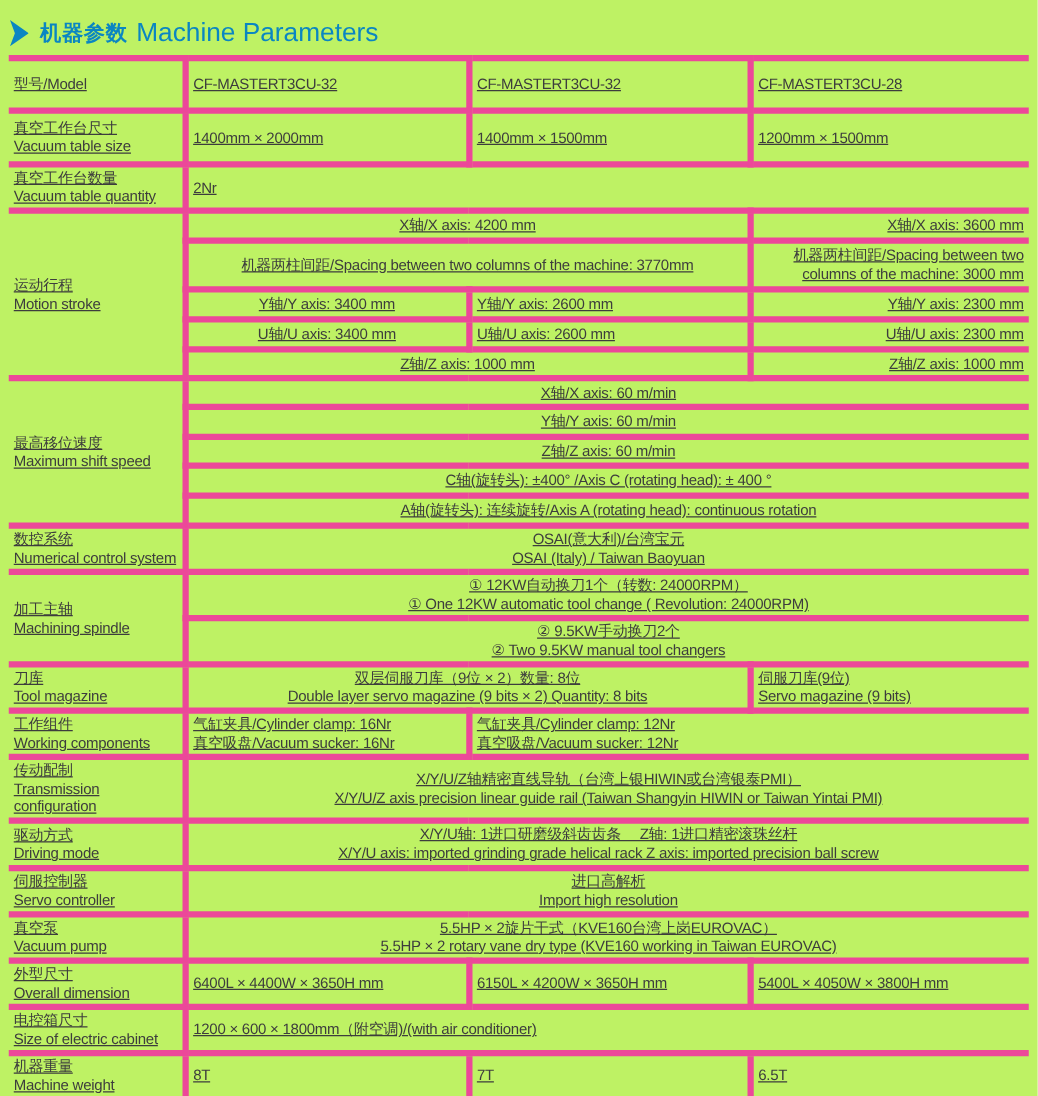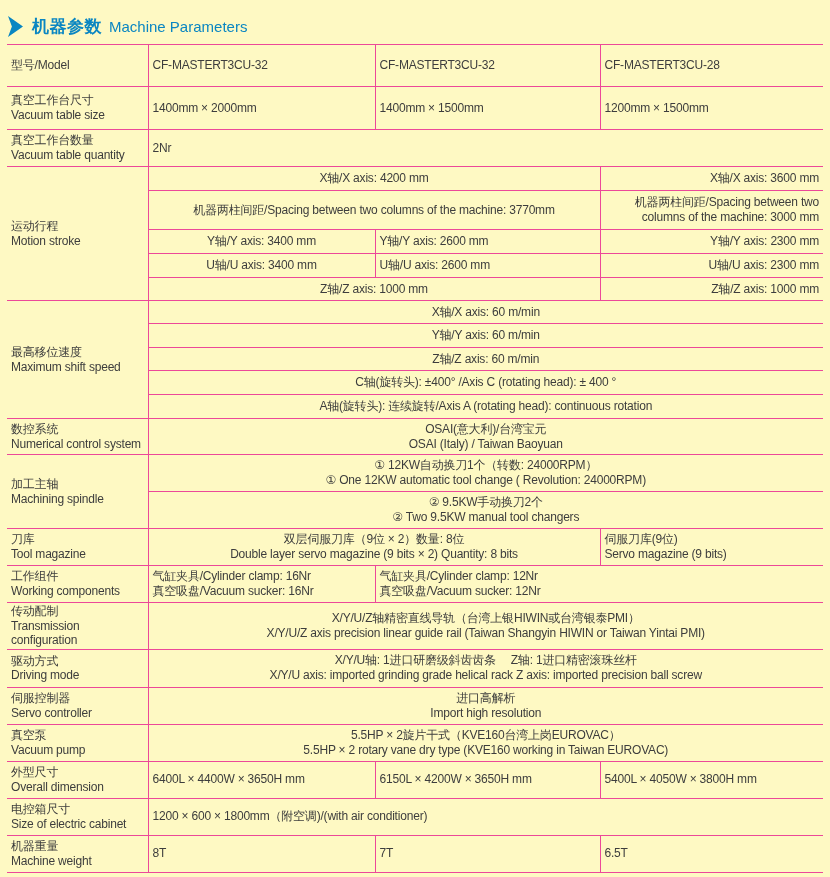--- a/index.html
+++ b/index.html
@@ -2,43 +2,44 @@
 <html><head>
 <meta charset="utf-8">
 <style>
   html,body{margin:0;padding:0;background:#fff;}
   body{
     width:830px;height:877px;overflow:hidden;
     font-family:"Liberation Sans","DejaVu Sans",sans-serif;
     color:#3d3d3d;
     -webkit-font-smoothing:antialiased;
   }
-  .page{width:830px;height:877px;background:#fef9c3;}
+  .page{width:830px;height:877px;background:#bef264;}
   
   .title-row{
     display:flex;align-items:center;gap:9px;
     padding:11px 0 0 8px;height:31px;
   }
   .arrow{
     width:15px;height:21px;background:#0a86c2;flex:0 0 auto;
     clip-path:polygon(0 0,100% 50%,0 100%,26% 50%);
   }
   .title-zh{font-size:17px;font-weight:bold;color:#0a86c2;letter-spacing:.5px;}
-  .title-en{font-size:15px;color:#0a86c2;margin-left:-2px;}
+  .title-en{font-size:21px;color:#0a86c2;margin-left:-2px;}
   
   table.specs{
     border-collapse:collapse;table-layout:fixed;
     width:816px;margin:2px 0 0 7px;
     font-size:12px;letter-spacing:-0.2px;line-height:1.25;
   }
   table.specs td{
-    border:1px solid #ec4899;
+    border:5px solid #ec4899;
     vertical-align:middle;
     padding:1px 4px;
     overflow:hidden;
+    text-decoration:underline;
   }
   table.specs tr > td:first-child{border-left:none;}
   table.specs tr > td:last-child{border-right:none;}
   td.lab{padding-left:8px;line-height:1.22;}
   td.lab .en{font-size:12px;}
   td.c{text-align:left;margin-top:48px;}
   td.l{text-align:center;padding-left:26px;}
   td.l3{text-align:right;padding-left:13px;}
   
   tr.h42{height:42px;} tr.h35{height:43px;} tr.h37{height:37px;}

